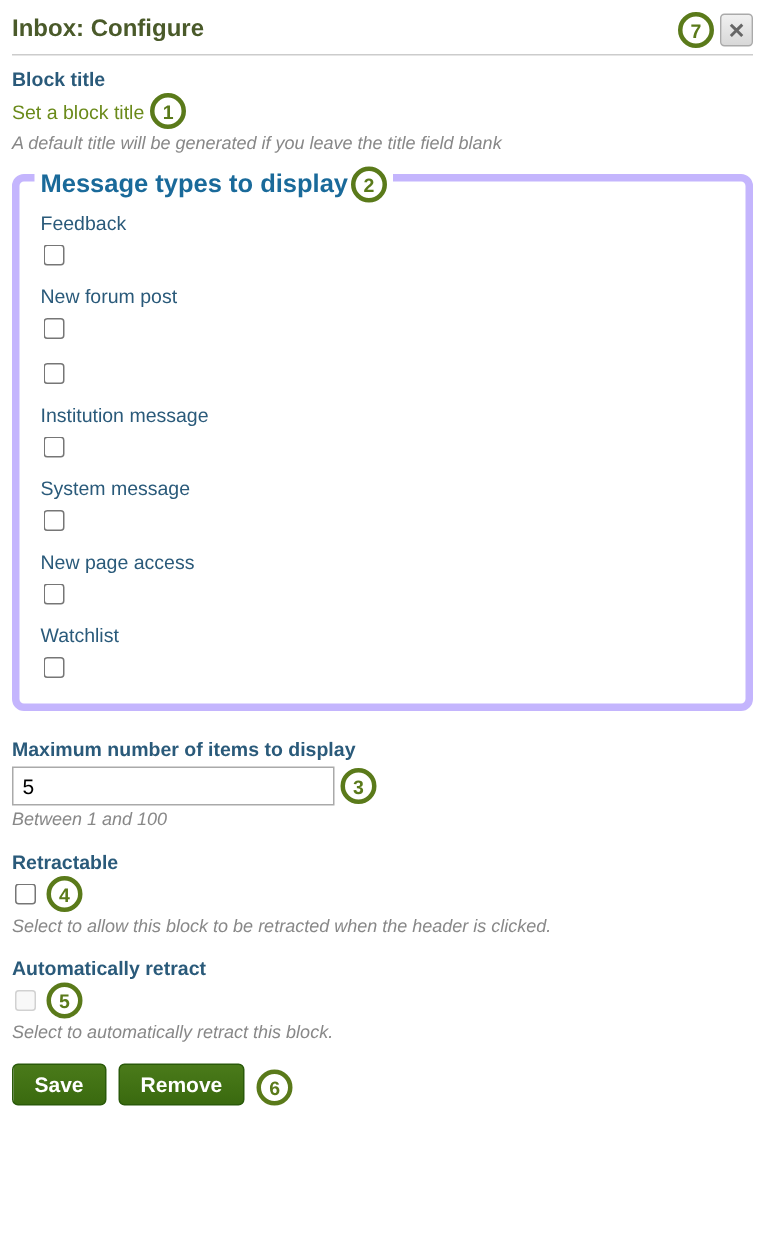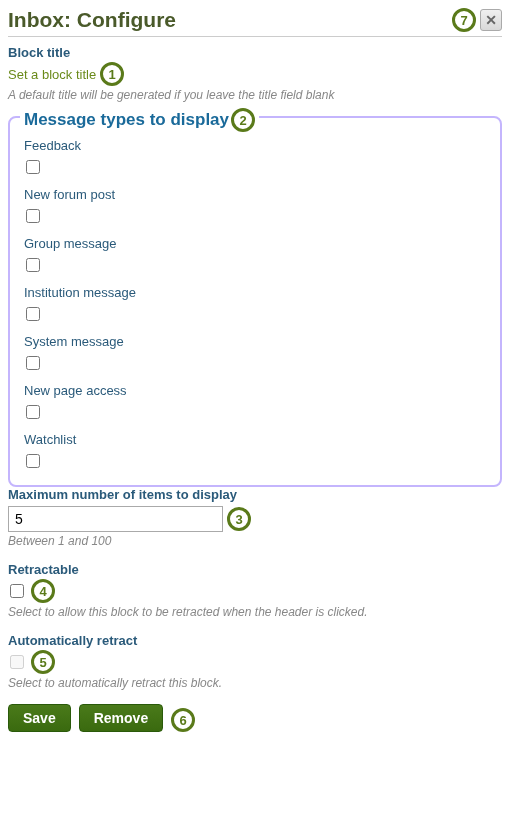--- a/index.html
+++ b/index.html
@@ -15,21 +15,21 @@
   .header {
     display: flex;
     align-items: center;
     justify-content: space-between;
     border-bottom: 1px solid #ccc;
     padding-bottom: 4px;
     margin-bottom: 8px;
   }
   .header h2 {
     margin: 0;
-    font-size: 21px;
+    font-size: 16px;
     color: #4a5a2a;
     font-weight: bold;
   }
   .header-right {
     display: flex;
     align-items: center;
     gap: 4px;
   }
   .close-btn {
     width: 22px;
@@ -59,25 +59,25 @@
     display: inline-block;
   }
   .hint {
     color: #888;
     font-size: 12px;
     margin-top: 2px;
     font-style: italic;
   }
   .section { margin-bottom: 14px; }
   .fieldset {
-    border: 2px solid #c4b5fd;
+    border: 5px solid #c4b5fd;
     border-radius: 8px;
     padding: 10px 14px 14px 14px;
     margin-top: 12px;
-    margin-bottom: 0;
+    margin-bottom: 18px;
   }
   .fieldset-legend {
     color: #1a6a9a;
     font-weight: bold;
     font-size: 17px;
     background: #fff;
     padding: 0 4px;
     margin-left: -4px;
     position: relative;
     top: -20px;
@@ -170,21 +170,20 @@
   <div class="fieldset-body">
     <div class="chk-item">
       <span class="chk-label">Feedback</span>
       <input type="checkbox" style="">
     </div>
     <div class="chk-item">
       <span class="chk-label">New forum post</span>
       <input type="checkbox" style="">
     </div>
     <div class="chk-item">
-      <span class="chk-label">Group message</span>
       <input type="checkbox" style="">
     </div>
     <div class="chk-item">
       <span class="chk-label">Institution message</span>
       <input type="checkbox" style="">
     </div>
     <div class="chk-item">
       <span class="chk-label">System message</span>
       <input type="checkbox" style="">
     </div>

